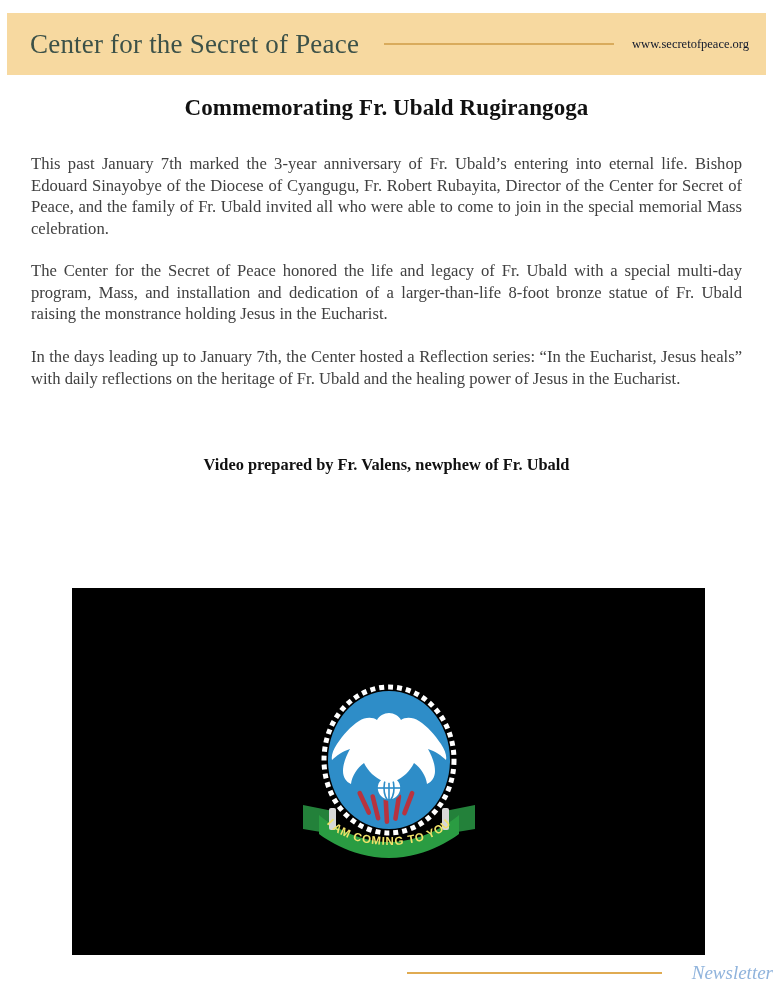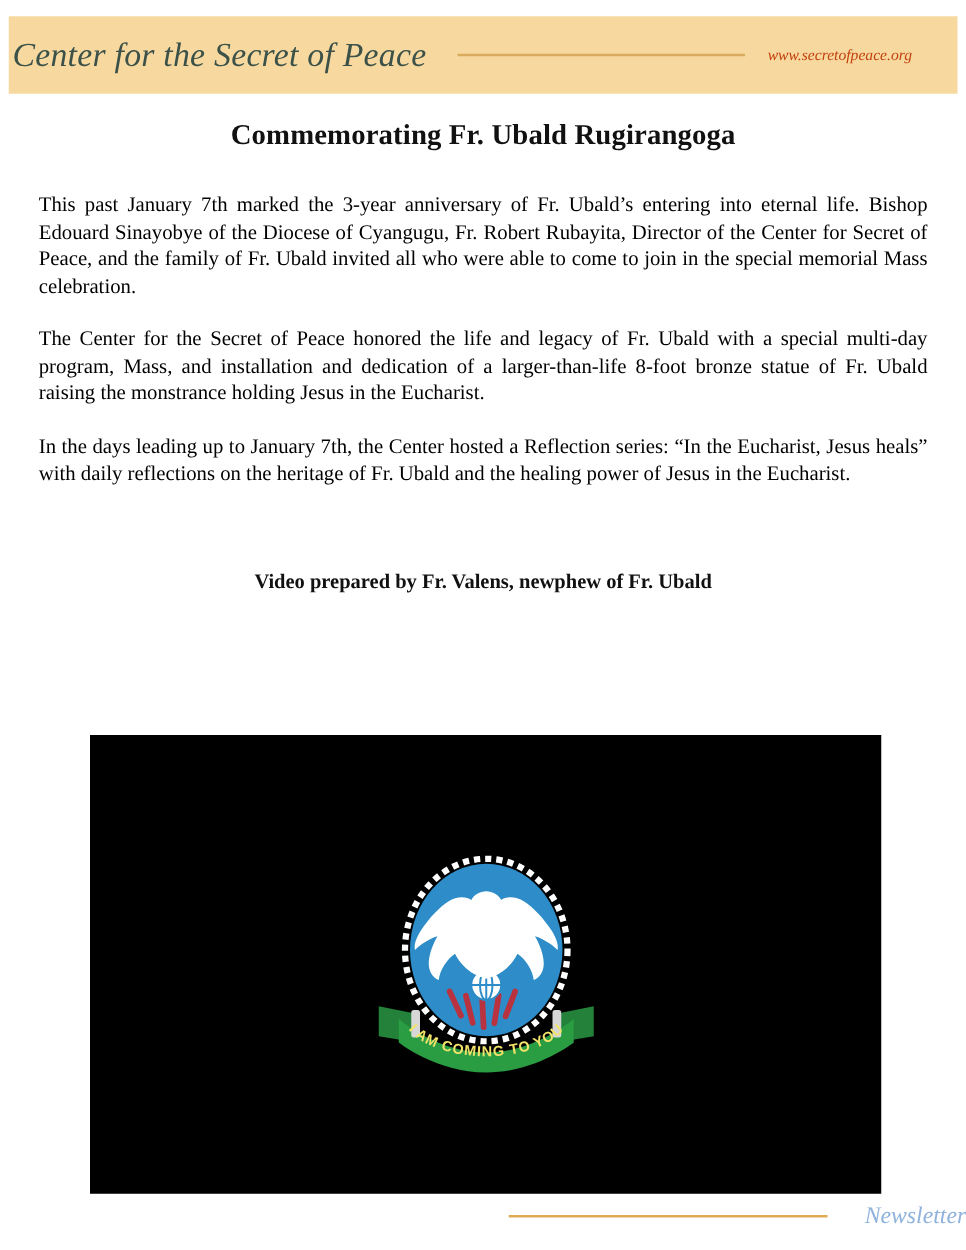--- a/index.html
+++ b/index.html
@@ -22,39 +22,37 @@
     left: 7px;
     top: 13px;
     width: 759px;
     height: 62px;
     background: #f7d9a0;
     display: flex;
     align-items: center;
   }
   .brand-title {
     font-family: "Liberation Serif", "DejaVu Serif", serif;
-    font-style: italic;
     font-size: 27px;
     color: #3c5148;
     letter-spacing: 0.2px;
-    margin-left: 3px;
+    margin-left: 23px;
     white-space: nowrap;
   }
   .header-rule {
     flex: 0 0 auto;
     width: 230px;
     height: 2px;
     background: #d9ab5c;
     margin-left: 25px;
   }
   .brand-url {
     font-family: "Liberation Serif", "DejaVu Serif", serif;
-    font-style: italic;
     font-size: 12.5px;
-    color: #c2410c;
+    color: #0f172a;
     margin-left: 18px;
     white-space: nowrap;
   }
 
   
   .article {
     position: absolute;
     left: 0;
     top: 95px;
     width: 773px;
@@ -68,21 +66,21 @@
     letter-spacing: 0.1px;
   }
   .body-copy {
     padding: 0 31px;
   }
   .body-copy p {
     text-align: justify;
     font-size: 16.6px;
     line-height: 1.30;
     margin: 0 0 21px 0;
-    color: #000000;
+    color: #404040;
   }
   .body-copy p:last-child {
     margin-bottom: 0;
   }
 
   .video-caption {
     text-align: center;
     font-size: 16.4px;
     font-weight: bold;
     color: #111111;

